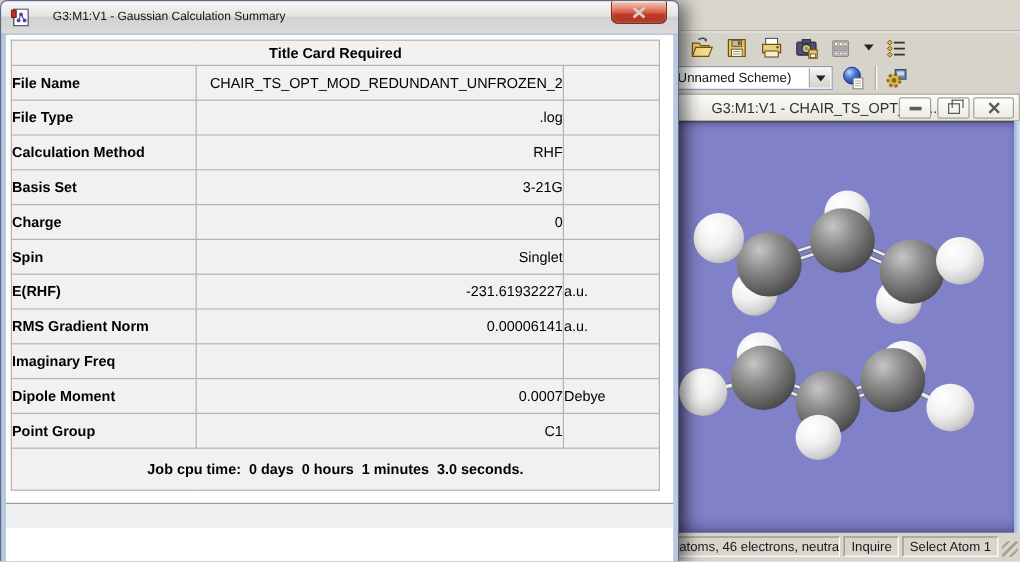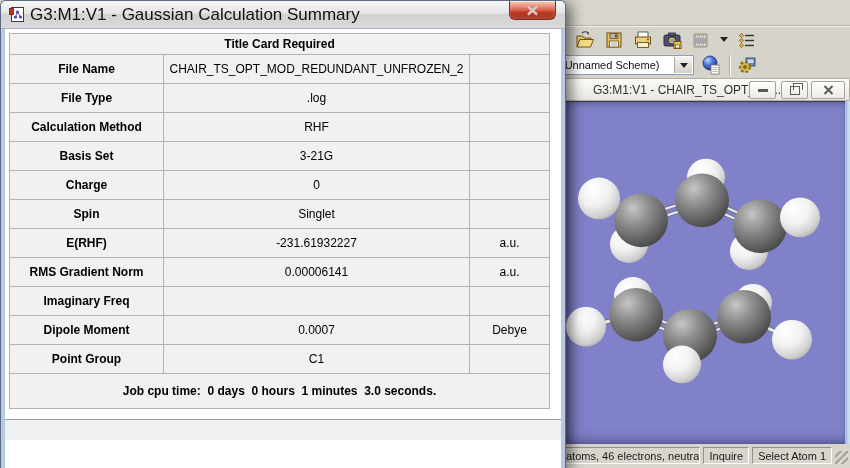--- a/index.html
+++ b/index.html
@@ -66,32 +66,32 @@
     opacity:.8; }
   
   .dialog { position:absolute; left:0; top:0; width:566px; height:468px;
     background:#b9c9e4; border:1px solid #5d6b80; border-bottom:none;
     border-radius:6px 6px 0 0; box-sizing:border-box;
     box-shadow:5px 3px 14px rgba(0,0,0,.55); }
   .dlg-titlebar { height:28px; position:relative; display:flex; align-items:center;
     padding-left:8px; border-radius:5px 5px 0 0;
     background:linear-gradient(#f8f8f8,#e4e4e4 45%,#d2d2d2 50%,#dadada);
     border-bottom:1px solid #a7b3c7; box-sizing:border-box; }
-  .dlg-title { font-size:17px; color:#111; margin-left:6px; white-space:nowrap; }
+  .dlg-title { font-size:10px; color:#111; margin-left:20px; white-space:nowrap; }
   .dlg-close { position:absolute; left:508px; top:0; width:47px; height:19px;
     background:linear-gradient(#f9cabb 0%, #e89381 28%, #d4543e 55%, #bb3a25 62%, #a93822 100%);
     border:1px solid #7e2d20; border-top:none; border-radius:0 0 6px 6px;
     display:flex; align-items:center; justify-content:center;
     box-shadow:inset 0 1px 0 rgba(255,255,255,.55), inset 0 0 3px rgba(255,255,255,.25);
     box-sizing:border-box; }
   .dlg-body { position:absolute; left:4px; right:4px; top:28px; bottom:0; background:#fff; }
   table.summary { border-collapse:collapse; margin:4px 0 0 4px; table-layout:fixed;
     width:540px; font-size:12px; color:#000; }
   table.summary td { border:1px solid #b2b2b2; background:#f2f1f0; height:29px;
-    box-sizing:border-box; overflow:hidden; white-space:nowrap; padding:0;text-align:center; }
+    box-sizing:border-box; overflow:hidden; white-space:nowrap; padding:0; }
   table.summary thead td { height:21px; text-align:center; font-weight:bold;margin-left:32px; }
   td.c-label { font-weight:bold; padding-left:6px; }
   td.c-value { text-align:right; padding-right:7px; }
   td.c-unit  { padding-left:6px;margin-top:29px; }
   table.summary tfoot td { height:35px; text-align:center; font-weight:bold; white-space:pre; }
   .dlg-bottom-strip { margin-top:10px; border-top:1px solid #9f9f9f;
     background:#eef0f2; height:20px; }
 </style>
 </head>
 <body>

